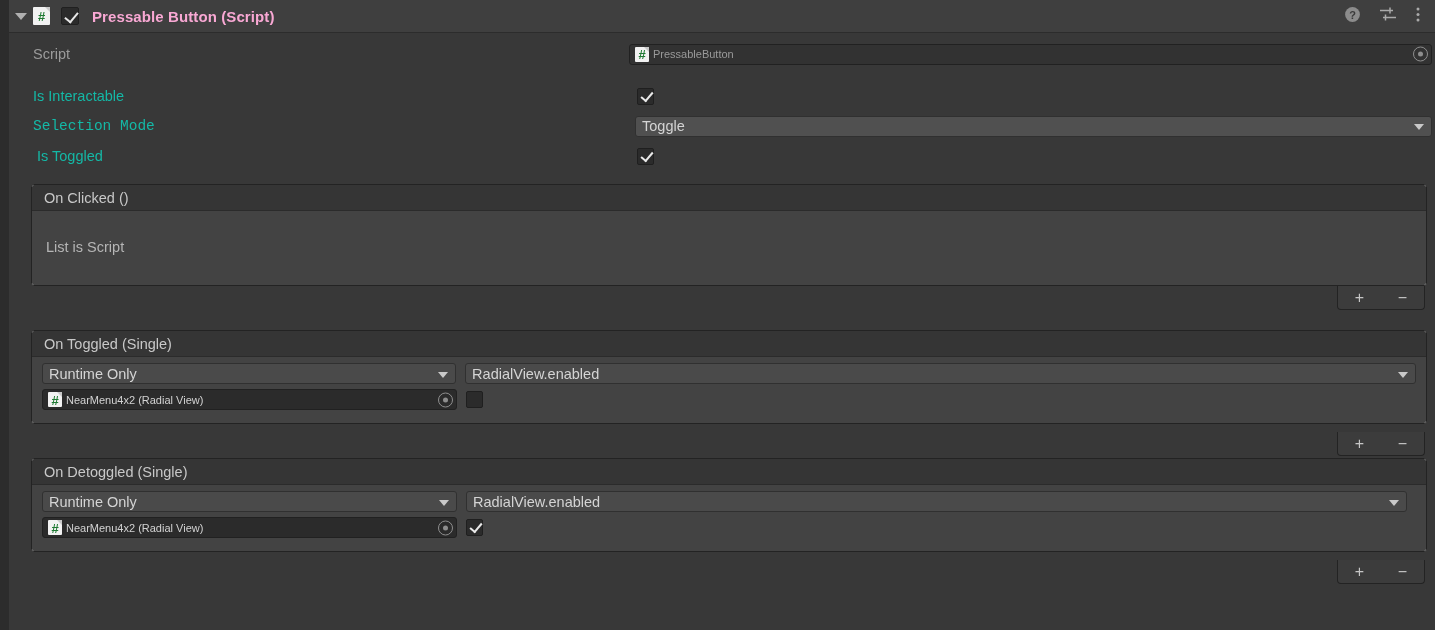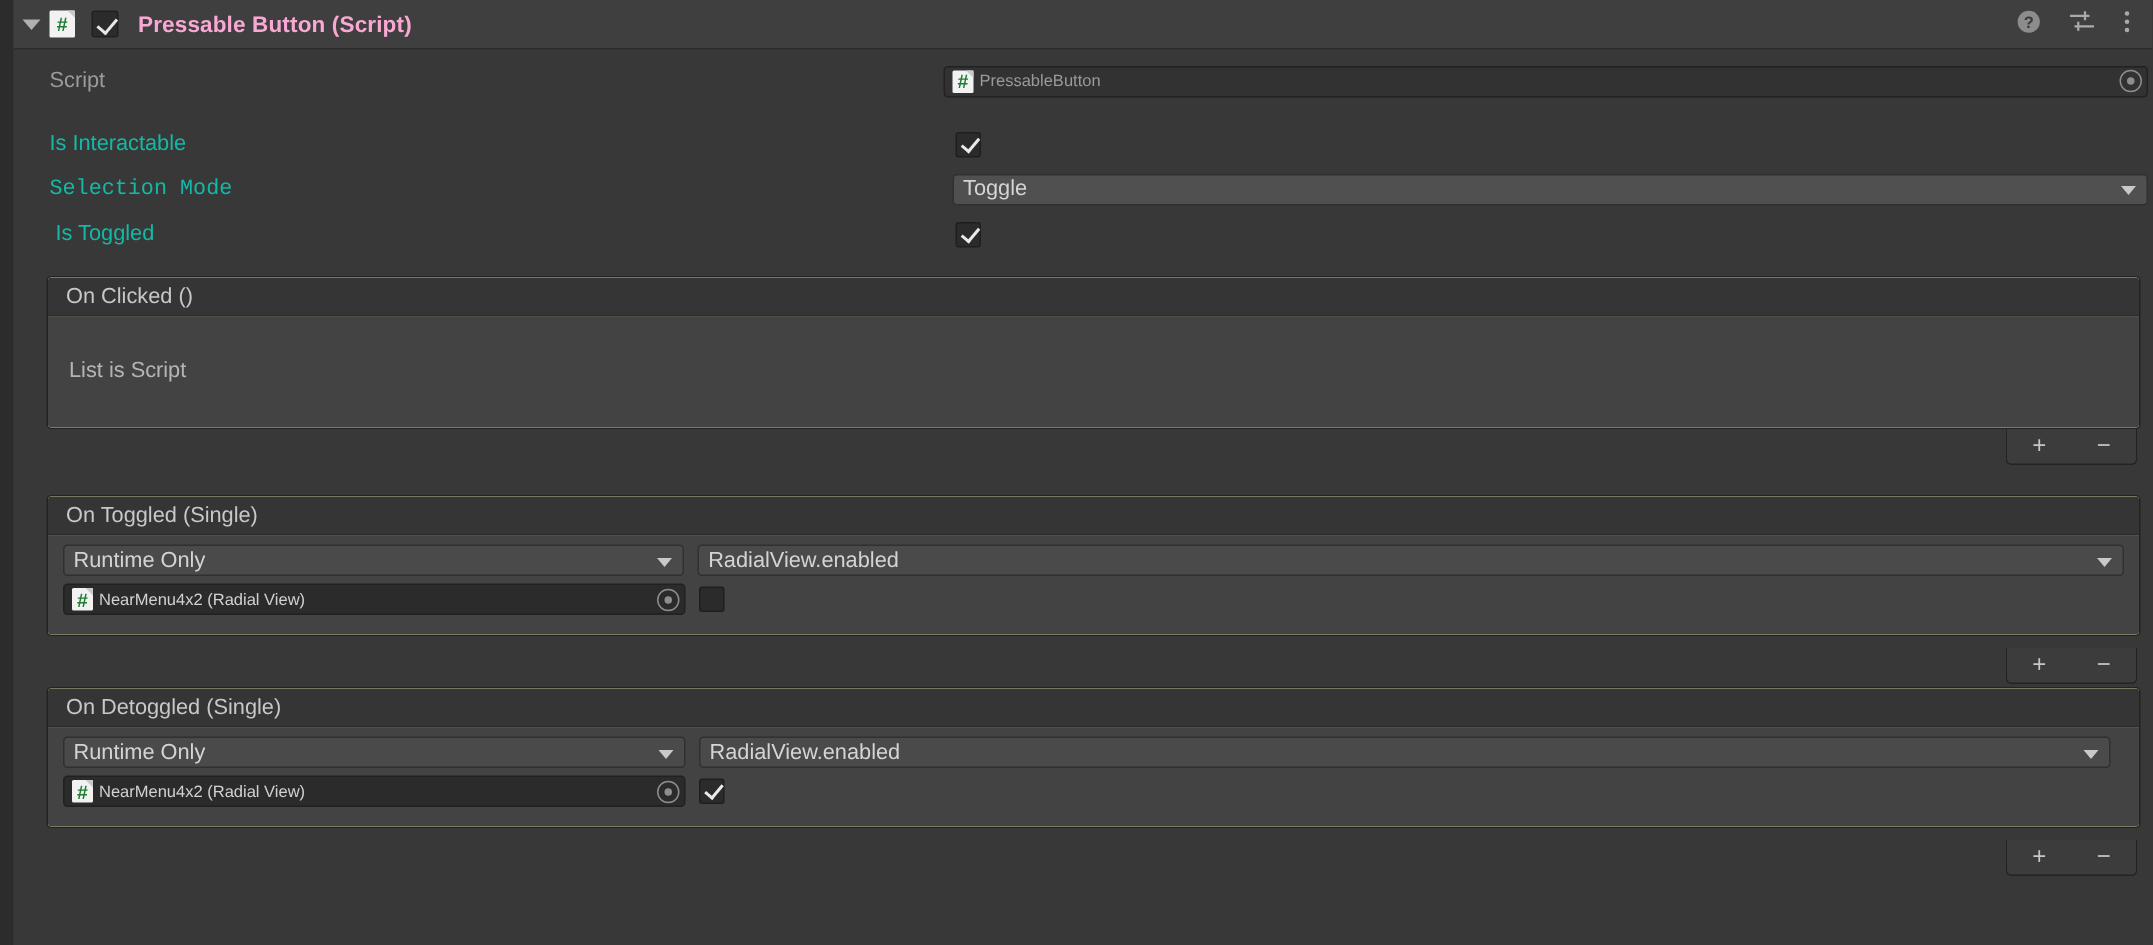--- a/index.html
+++ b/index.html
@@ -225,21 +225,21 @@
   
   .evt {
     position: absolute;
     left: 31px;
     width: 1396px;
     box-sizing: border-box;
   }
   .evt-box {
     border: 1px solid #232323;
     border-radius: 3px;
-    background: #fef9c3;
+    background: #ffffff;
     overflow: hidden;
   }
   .evt-head {
     height: 26px;
     background: #353535;
     border-bottom: 1px solid #2b2b2b;
     display: flex;
     align-items: center;
     padding-left: 12px;
     color: #c8c8c8;

